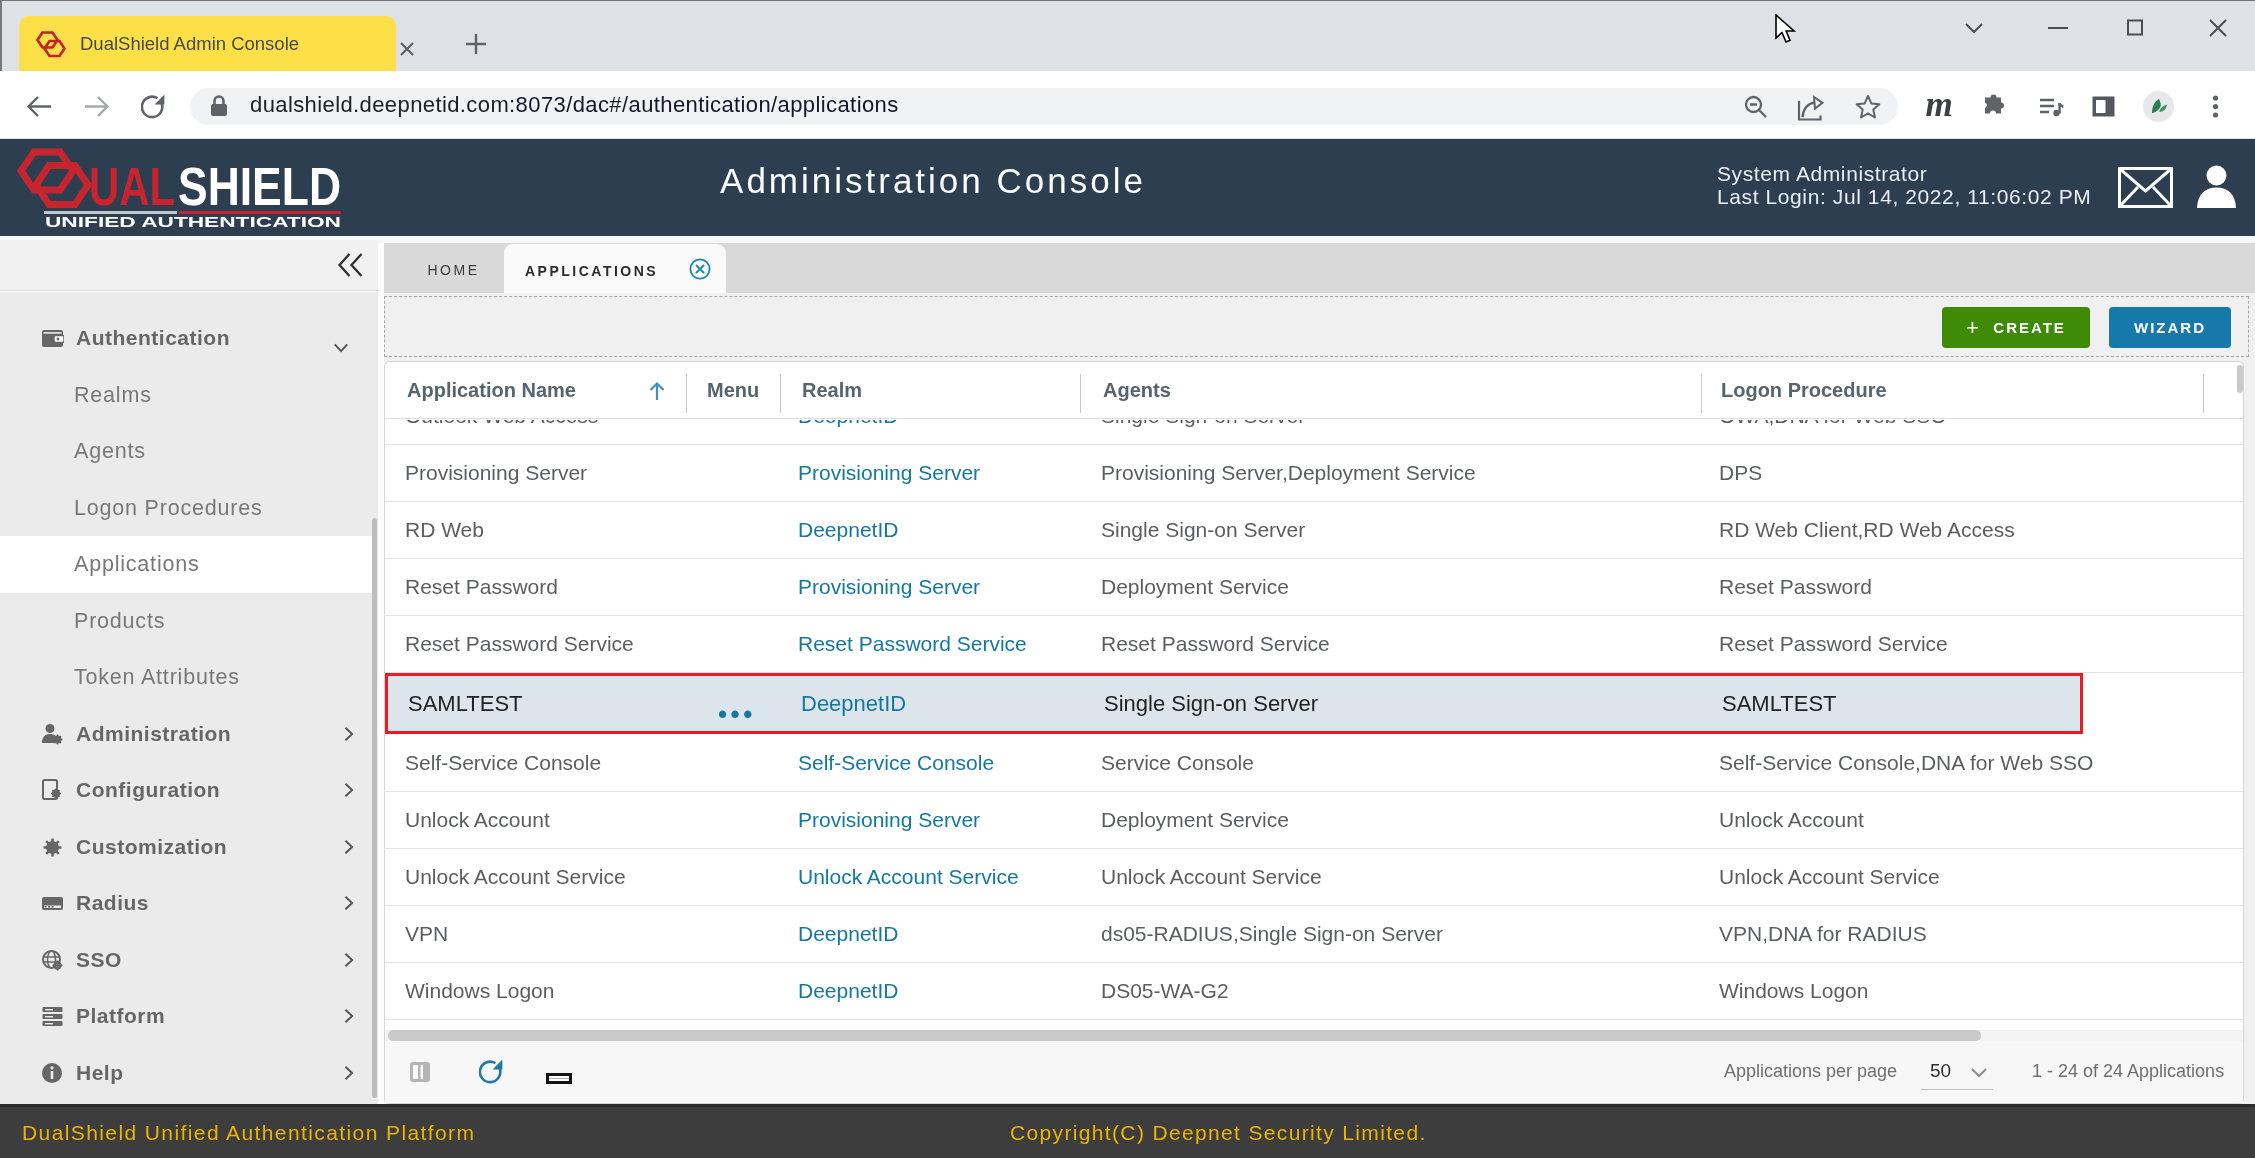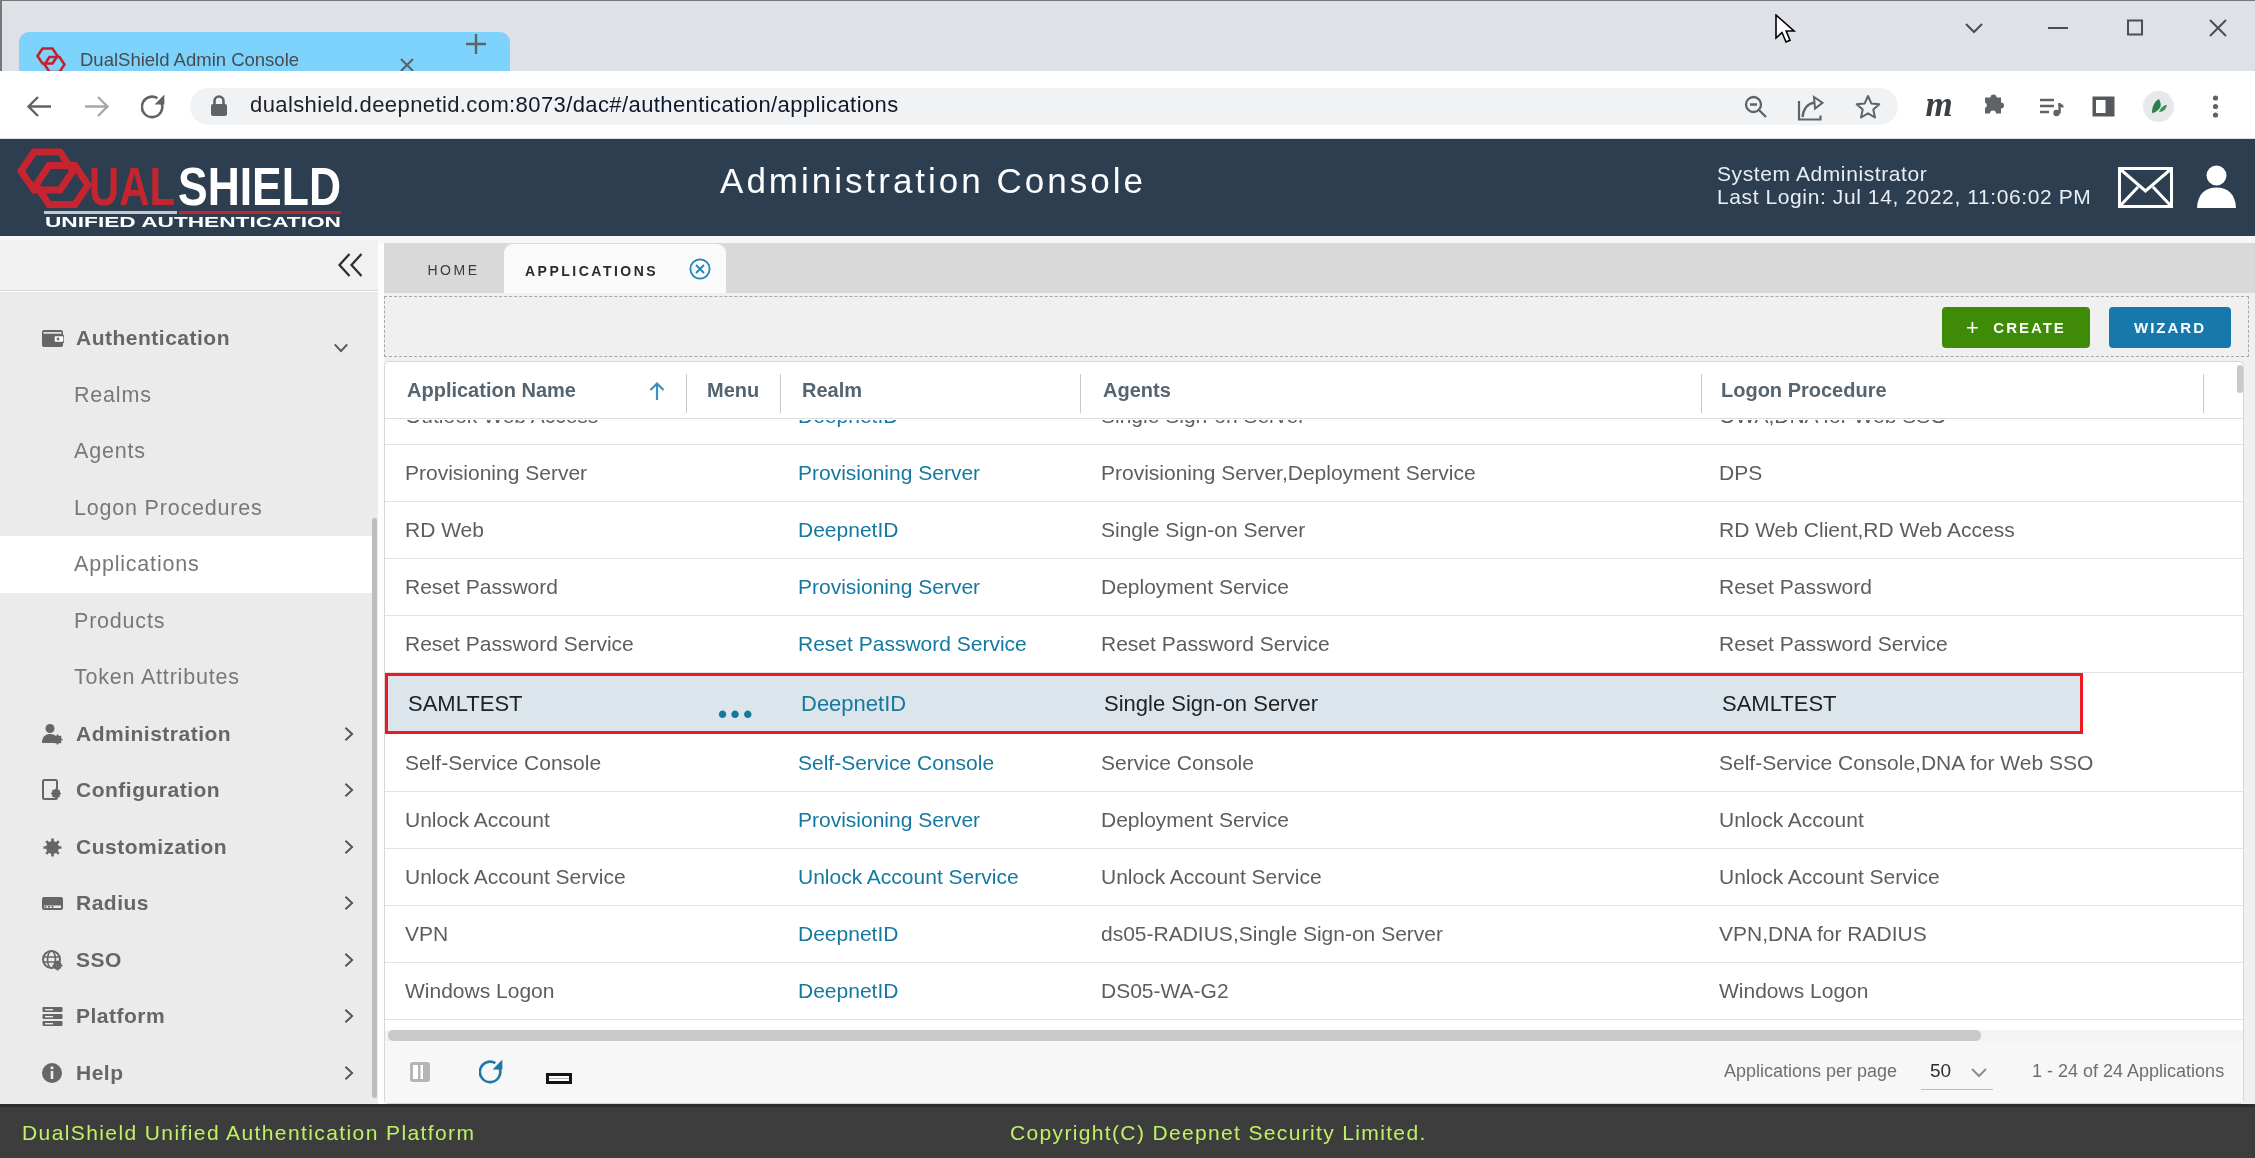--- a/index.html
+++ b/index.html
@@ -1,21 +1,21 @@
 <!DOCTYPE html>
 <html><head>
 <meta charset="utf-8">
 <style>
   * { margin:0; padding:0; box-sizing:border-box; }
   html,body { width:2255px; height:1158px; overflow:hidden; }
   body { font-family:"Liberation Sans", sans-serif; position:relative; background:#fff; }
   .abs { position:absolute; }
   
   #tabstrip { left:0; top:0; width:2255px; height:71px; background:#dee1e6; border-top:1px solid #75787b; border-left:2px solid #75787b; }
-  #tab { left:19px; top:16px; width:491px; height:55px; background:#7dd3fc; border-radius:10px 10px 0 0;margin-top:16px; }
+  #tab { left:19px; top:16px; width:377px; height:55px; background:#fde047; border-radius:10px 10px 0 0; }
   #tabtitle { left:61px; top:0; height:55px; line-height:55px; font-size:18.5px; color:#474b4f; }
   #tabclose { left:375px; top:20px; width:26px; height:26px; color:#5f6368; }
   #newtab { left:463px; top:31px; width:26px; height:26px; color:#5f6368; }
   #toolbar { left:0; top:71px; width:2255px; height:68px; background:#fff; border-bottom:1px solid #dcdfe3; }
   #omnibox { left:190px; top:88px; width:1708px; height:37px; background:#f0f2f4; border-radius:19px; }
   #urltext { left:250px; top:71px; height:68px; line-height:68px; font-size:22px; letter-spacing:0.4px; color:#202124; }
   #urltext span { color:#0f172a; }
   
   #appheader { left:0; top:139px; width:2255px; height:97px; background:#2d3e50; }
   #apptitle { left:633px; top:139px; width:600px; height:97px; line-height:84px; text-align:center; font-size:35px; color:#fcfdfe; letter-spacing:3px; }
@@ -53,21 +53,21 @@
   .c1 { left:20px; } .c3 { left:413px; } .c4 { left:716px; } .c5 { left:1334px; }
   a.lnk { color:#1478a0; text-decoration:none; }
   #samlrow { position:relative; width:1698px; height:61px; background:#dbe5eb; border:3px solid #ec1a21; border-left-width:3px; }
   #samlrow .td { font-size:22px; letter-spacing:0; color:#222; }
   #hscroll { position:absolute; left:0px; top:668px; width:1858px; height:11px; background:#f3f3f3; }
   #hthumb { position:absolute; left:3px; top:0; width:1593px; height:11px; background:#c9c9c9; border-radius:5px; }
   #tfoot { position:absolute; left:0; top:679px; width:1858px; height:62px; background:#f7f7f7; }
   #vscroll { position:absolute; left:1852px; top:3px; width:6px; height:28px; background:#c9c9c9; border-radius:3px; }
   
   #pagefooter { left:0; top:1104px; width:2255px; height:54px; background:#3d3d3d; border-top:3px solid #2e2e2e; }
-  #pagefooter div { position:absolute; top:0; height:51px; line-height:51px; font-size:20px; color:#bef264;text-align:center; }
+  #pagefooter div { position:absolute; top:0; height:51px; line-height:51px; font-size:20px; color:#eab308;text-align:center; }
 </style>
 </head>
 <body>
 
 <div class="abs" id="tabstrip"></div>
 <div class="abs" id="tab">
   <svg class="abs" style="left:17px;top:14px" width="30" height="30" viewBox="0 0 30 30">
     <path d="M1.5 10 L6.5 2.5 L16.5 2.5 L21.5 10 L16.5 17.5 L6.5 17.5 Z" stroke="#c5212c" stroke-width="2.6" fill="none"></path>
     <path d="M8.5 18.5 L13.5 11 L23.5 11 L28.5 18.5 L23.5 26 L13.5 26 Z" stroke="#c5212c" stroke-width="2.6" fill="none"></path>
   </svg>

